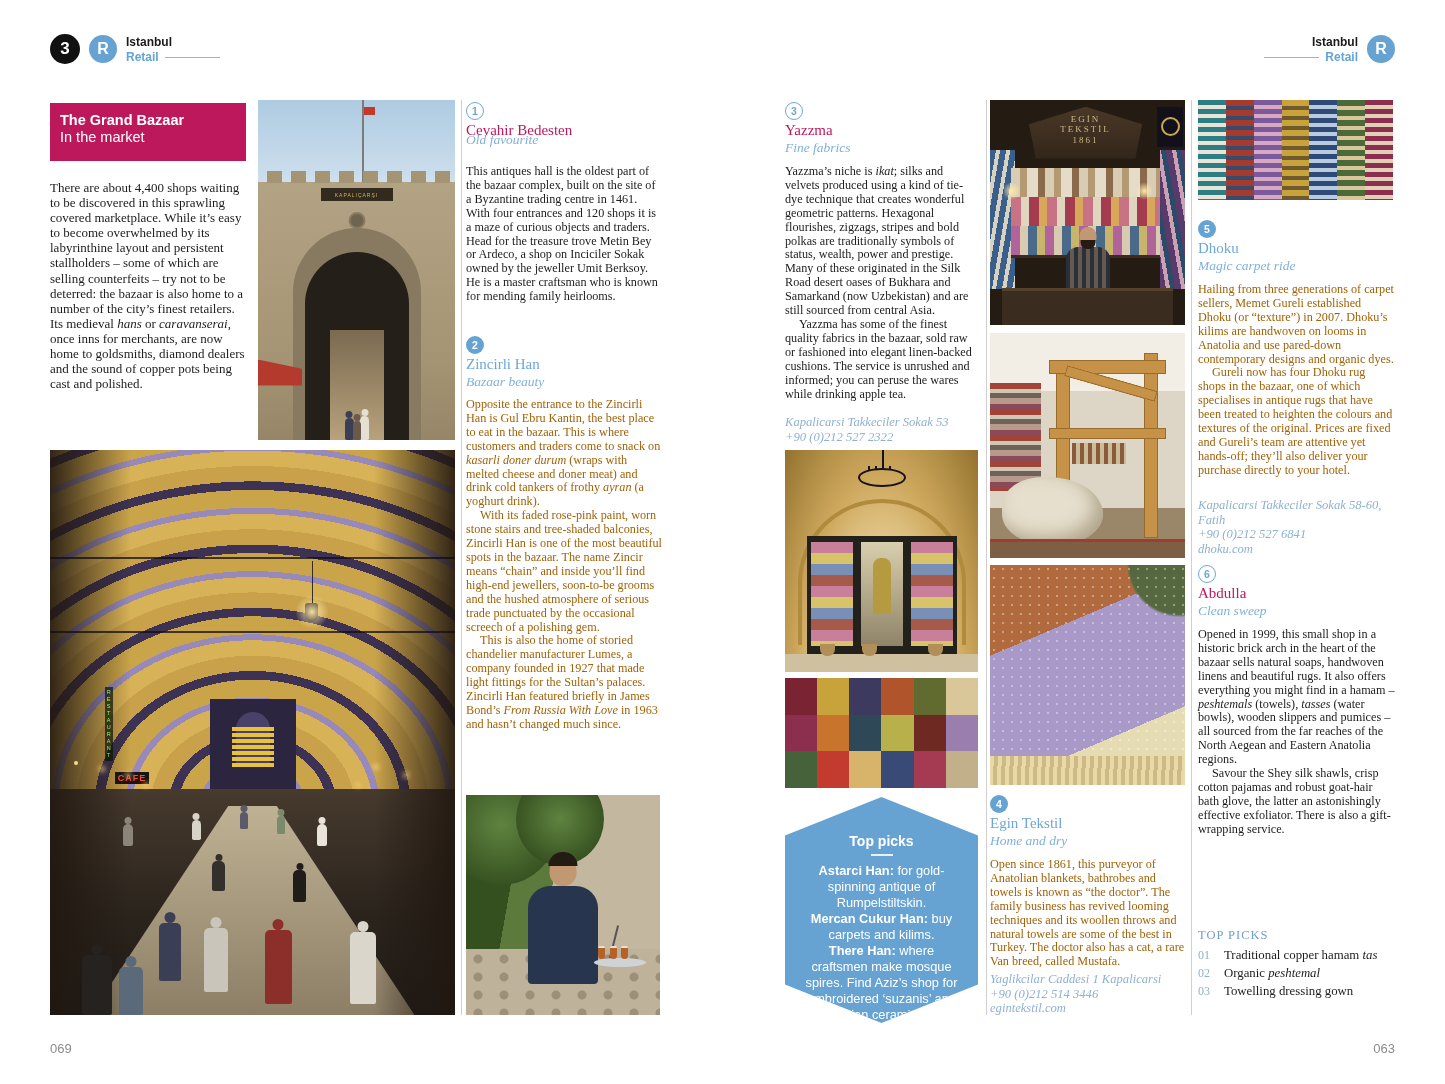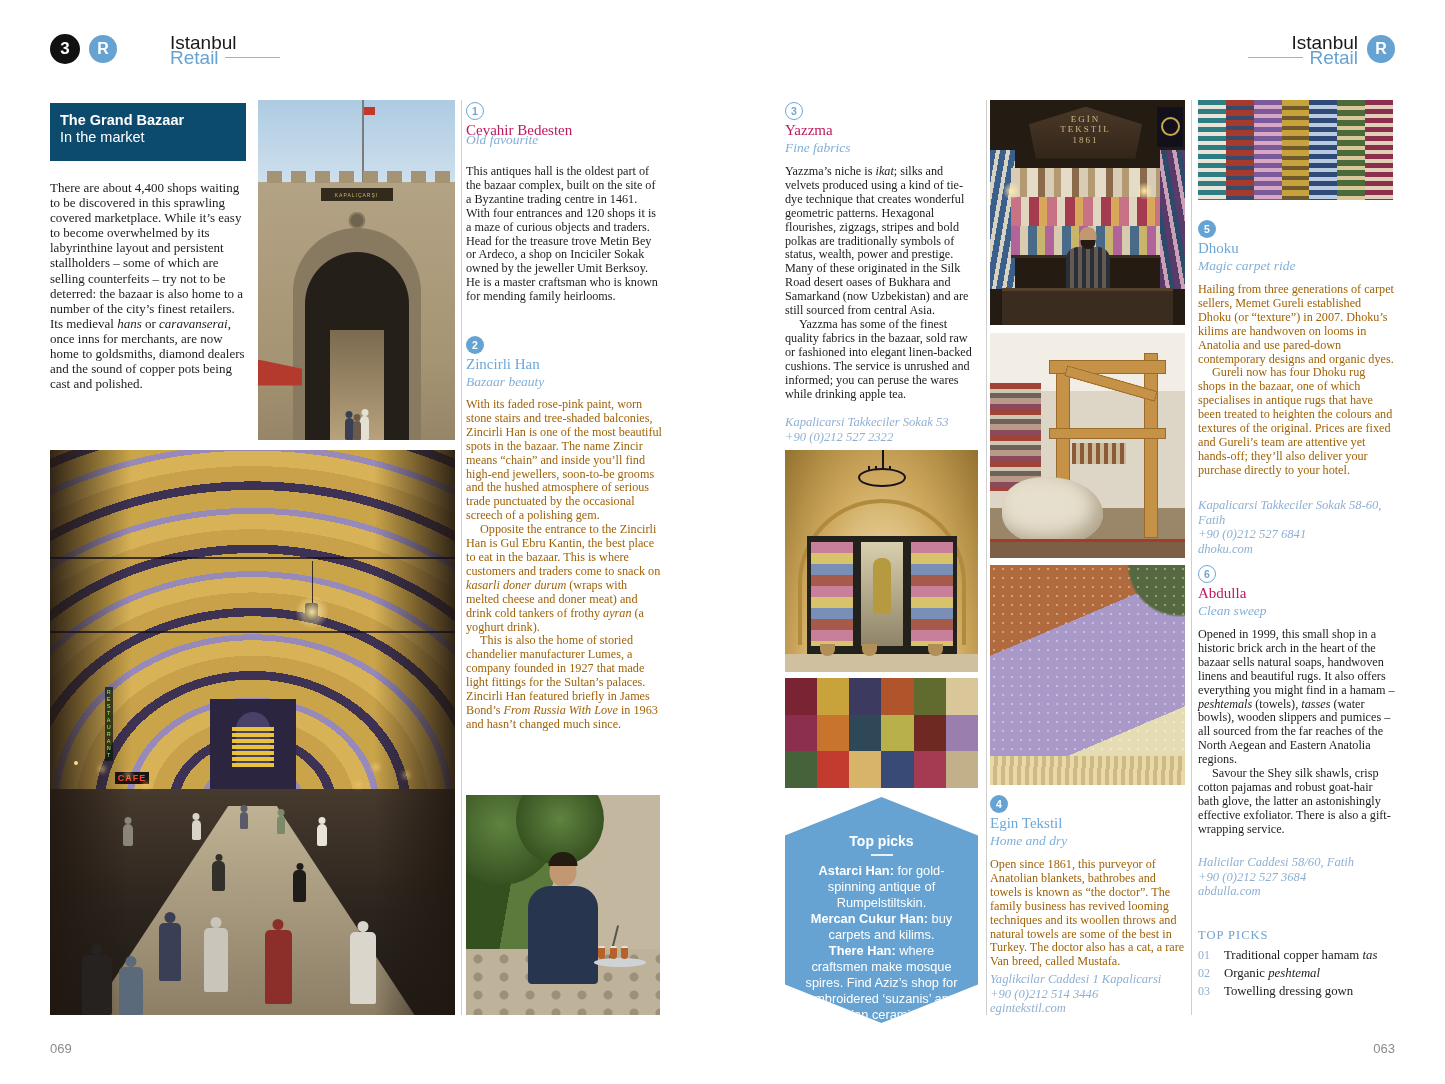--- a/index.html
+++ b/index.html
@@ -10,32 +10,32 @@
   
   .hdr{position:absolute;top:34px;display:flex;align-items:flex-start;gap:9px;}
   .hdr-left{left:50px;}
   .hdr-right{right:50px;}
   .num-circle{width:30px;height:30px;border-radius:50%;background:#111;color:#fff;
     font-family:"Liberation Sans",sans-serif;font-weight:bold;font-size:17px;
     display:flex;align-items:center;justify-content:center;}
   .r-circle{width:28px;height:28px;border-radius:50%;background:#66a3d2;color:#fff;
     font-family:"Liberation Sans",sans-serif;font-weight:bold;font-size:16px;
     display:flex;align-items:center;justify-content:center;margin-top:1px;}
-  .hdr-text{font-family:"Liberation Sans",sans-serif;font-weight:normal;font-size:19px;line-height:15px;padding-top:1px;margin-left:44px;}
+  .hdr-text{font-family:"Liberation Sans",sans-serif;font-weight:bold;font-size:12px;line-height:15px;padding-top:1px;}
   .hdr-city{color:#1a1a1a;}
   .hdr-sec{color:#66a3d2;display:flex;align-items:center;gap:6px;}
   .hdr-line{width:55px;height:1.5px;background:#8db8dc;}
   .hdr-right .hdr-text{text-align:right;}
   .hdr-right .hdr-sec{justify-content:flex-end;}
 
   
   .vrule{position:absolute;width:1px;background:#cfcfcf;top:100px;height:915px;}
 
   
-  .title-box{position:absolute;left:50px;top:103px;width:176px;height:42px;background:#0c4a6e;
+  .title-box{position:absolute;left:50px;top:103px;width:176px;height:42px;background:#be185d;
     color:#fff;padding:9px 10px 7px 10px;font-family:"Liberation Sans",sans-serif;font-size:14.5px;line-height:17px;}
   .title-box b{display:block;}
   .intro-body{position:absolute;left:50px;top:180px;width:198px;font-size:13px;line-height:15.1px;}
 
   
   .badge{position:absolute;width:18px;height:18px;border-radius:50%;
     font-family:"Liberation Sans",sans-serif;font-size:10.5px;font-weight:bold;
     display:flex;align-items:center;justify-content:center;box-sizing:border-box;}
   .badge.outline{border:1.5px solid #6ea7d6;color:#6ea7d6;background:#fff;}
   .badge.filled{background:#66a3d2;color:#fff;}
@@ -282,22 +282,22 @@
   <div class="entry-name" style="left:466px;top:122px;">Cevahir Bedesten</div>
   <div class="entry-tag" style="left:466px;top:132px;">Old favourite</div>
   <div class="body" style="left:466px;top:165px;width:196px;">
     <p>This antiques hall is the oldest part of the bazaar complex, built on the site of a Byzantine trading centre in 1461. With four entrances and 120 shops it is a maze of curious objects and traders. Head for the treasure trove Metin Bey or Ardeco, a shop on Inciciler Sokak owned by the jeweller Umit Berksoy. He is a master craftsman who is known for mending family heirlooms.</p>
   </div>
 
   <div class="badge filled" style="left:466px;top:336px;">2</div>
   <div class="entry-name blue" style="left:466px;top:356px;">Zincirli Han</div>
   <div class="entry-tag" style="left:466px;top:374px;">Bazaar beauty</div>
   <div class="body blue" style="left:466px;top:398px;width:196px;">
+    <p>Opposite the entrance to the Zincirli Han is Gul Ebru Kantin, the best place to eat in the bazaar. This is where customers and traders come to snack on <i>kasarli doner durum</i> (wraps with melted cheese and doner meat) and drink cold tankers of frothy <i>ayran</i> (a yoghurt drink).</p>
     <p>With its faded rose-pink paint, worn stone stairs and tree-shaded balconies, Zincirli Han is one of the most beautiful spots in the bazaar. The name Zincir means “chain” and inside you’ll find high-end jewellers, soon-to-be grooms and the hushed atmosphere of serious trade punctuated by the occasional screech of a polishing gem.</p>
-    <p>Opposite the entrance to the Zincirli Han is Gul Ebru Kantin, the best place to eat in the bazaar. This is where customers and traders come to snack on <i>kasarli doner durum</i> (wraps with melted cheese and doner meat) and drink cold tankers of frothy <i>ayran</i> (a yoghurt drink).</p>
     <p>This is also the home of storied chandelier manufacturer Lumes, a company founded in 1927 that made light fittings for the Sultan’s palaces. Zincirli Han featured briefly in James Bond’s <i>From Russia With Love</i> in 1963 and hasn’t changed much since.</p>
   </div>
 
   <div class="photo" style="left:466px;top:795px;width:194px;height:220px;">
     <div class="ph tea-bg"></div>
     <div class="ph tea-fol" style="left:-12%;top:-14%;width:60%;height:55%;"></div>
     <div class="ph tea-fol" style="left:26%;top:-10%;width:45%;height:42%;"></div>
     <div class="ph tea-path"></div>
     <div class="ph tea-body"></div>
     <div class="ph tea-head"></div>
@@ -446,25 +446,20 @@
     <div>dhoku.com</div>
   </div>
 
   <div class="badge outline" style="left:1198px;top:565px;">6</div>
   <div class="entry-name" style="left:1198px;top:585px;">Abdulla</div>
   <div class="entry-tag" style="left:1198px;top:603px;">Clean sweep</div>
   <div class="body" style="left:1198px;top:628px;width:197px;">
     <p>Opened in 1999, this small shop in a historic brick arch in the heart of the bazaar sells natural soaps, handwoven linens and beautiful rugs. It also offers everything you might find in a hamam – <i>peshtemals</i> (towels), <i>tasses</i> (water bowls), wooden slippers and pumices – all sourced from the far reaches of the North Aegean and Eastern Anatolia regions.</p>
     <p>Savour the Shey silk shawls, crisp cotton pajamas and robust goat-hair bath glove, the latter an astonishingly effective exfoliator. There is also a gift-wrapping service.</p>
   </div>
-  <div class="addr" style="left:1198px;top:855px;width:197px;">
-    <div>Halicilar Caddesi 58/60, Fatih</div>
-    <div>+90 (0)212 527 3684</div>
-    <div>abdulla.com</div>
-  </div>
 
   <div class="tp-hdr" style="left:1198px;top:928px;">TOP PICKS</div>
   <div class="abs" style="left:1198px;top:948px;width:197px;">
     <div class="tp-item">
       <span class="tp-num">01</span>
       <span class="tp-text">Traditional copper hamam <i>tas</i></span>
     </div>
     <div class="tp-item">
       <span class="tp-num">02</span>
       <span class="tp-text">Organic <i>peshtemal</i></span>

